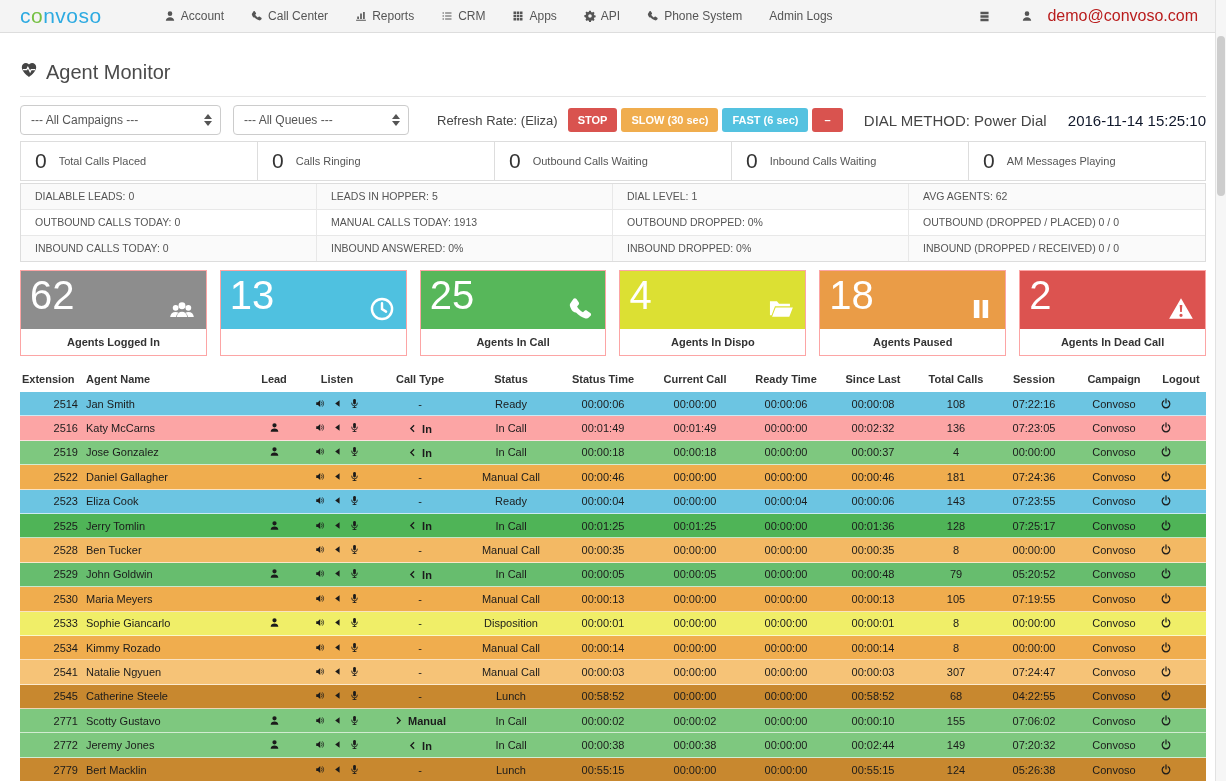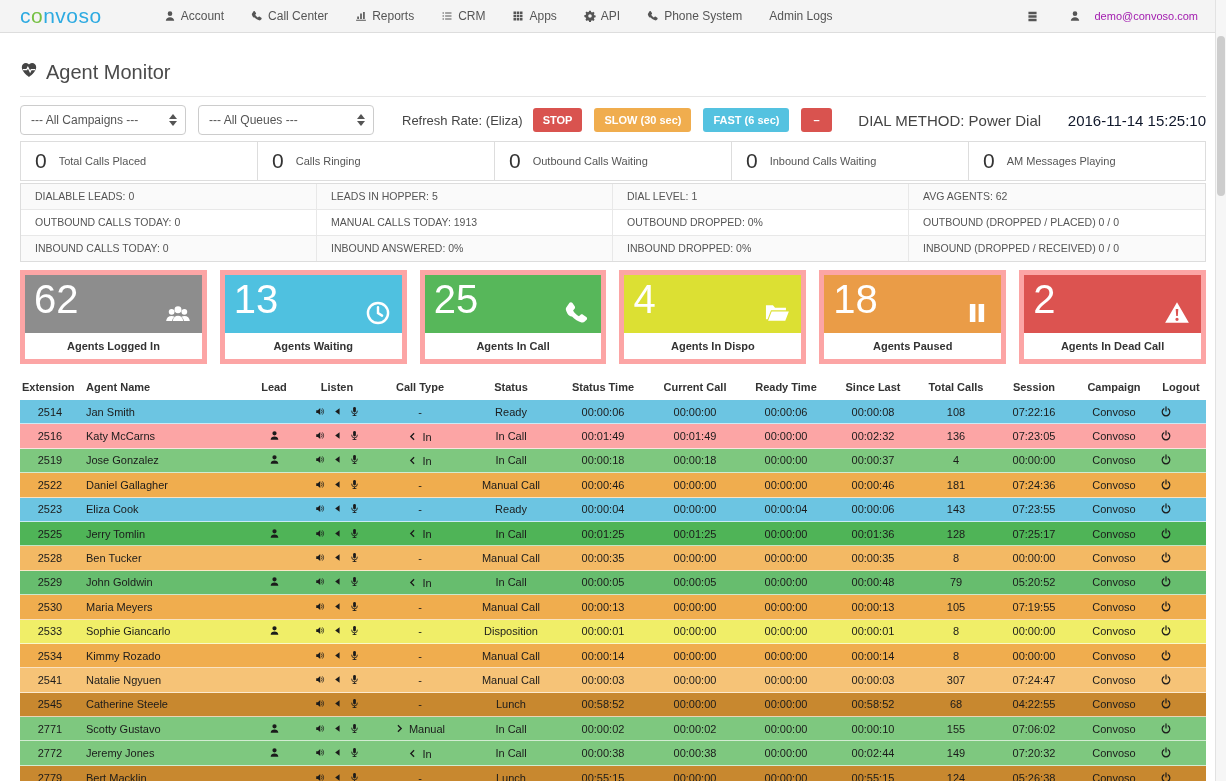--- a/index.html
+++ b/index.html
@@ -11,41 +11,41 @@
 
   
   .navbar{height:33px;background:#f4f4f4;border-bottom:1px solid #ddd;
     display:flex;align-items:center;padding:0 28px 0 20px;box-sizing:border-box}
   .logo{font-size:21px;letter-spacing:.5px;cursor:pointer;white-space:nowrap}
   .logo .lb{color:#2daae1}.logo .lg{color:#76c043}
   .nav-items{display:flex;gap:27px;margin-left:62px}
   .nav-item{display:flex;align-items:center;gap:5px;font-size:12px;color:#555;cursor:pointer;white-space:nowrap}
   .nav-ic{font-size:12px;color:#555}
   .nav-right{margin-left:auto;display:flex;align-items:center;gap:30px}
-  .nav-user{display:flex;align-items:center;gap:14px;font-size:11px;color:#a21caf;cursor:pointer}
+  .nav-user{display:flex;align-items:center;gap:14px;font-size:16px;color:#b91c1c;cursor:pointer}
 
   
   .page{padding:0 20px}
   .title-row{display:flex;gap:8px;margin-top:28px;height:27px}
   .title-ic{font-size:18px;color:#444}
   .page-title{font-size:20px;color:#4a4a4a}
   .divider{border-bottom:1px solid #e5e5e5;margin-top:8px}
 
   
   .controls{display:flex;align-items:center;margin-top:8px;height:30px}
   .select{height:30px;border:1px solid #ccc;border-radius:4px;background:#fff;
     display:flex;align-items:center;justify-content:space-between;padding:0 8px 0 10px;
     font-size:12px;color:#555;box-sizing:border-box;cursor:pointer}
-  .sel-campaigns{width:166px}.sel-queues{width:176px;margin-left:12px}
+  .sel-campaigns{width:201px}.sel-queues{width:176px;margin-left:12px}
   .caret{display:flex;flex-direction:column;align-items:center}
   .caret i{display:block;width:0;height:0;border:4px solid transparent}
   .caret i.up{border-bottom:5px solid #555;margin-bottom:2px}
   .caret i.dn{border-top:5px solid #555}
   .refresh-label{margin-left:28px;font-size:13px;color:#444;white-space:nowrap}
-  .btns{display:flex;gap:12px;margin-left:10px}
+  .btns{display:flex;gap:4px;margin-left:10px}
   .btn{font-size:11px;font-weight:700;color:#fff;padding:6px 10px;border-radius:3px;border:none;cursor:pointer;white-space:nowrap}
   .btn-stop{background:#d9534f}.btn-slow{background:#f0ad4e}.btn-fast{background:#54c2e0}.btn-min{background:#d9534f;padding:6px 12px}
   .dial{flex:1;text-align:center;font-size:15px;color:#444}
   .timestamp{font-size:15px;color:#0f172a;white-space:nowrap}
 
   
   .stats{display:flex;border:1px solid #ddd;margin-top:6px}
   .stat-cell{flex:1;display:flex;align-items:center;gap:12px;padding:7px 14px;border-right:1px solid #ddd;min-width:0}
   .stat-cell:last-child{border-right:none}
   .stat-value{font-size:21px;color:#333}
@@ -54,41 +54,41 @@
   
   .sumgrid{display:grid;grid-template-columns:repeat(4,1fr);border:1px solid #ddd;margin-top:2px}
   .sum-cell{padding:6px 14px;font-size:10.5px;line-height:13px;color:#555;background:#fff;
     border-right:1px solid #e8e8e8;border-bottom:1px solid #e8e8e8;white-space:nowrap}
   .sum-cell:nth-child(4n){border-right:none}
   .sum-cell:nth-child(n+9){border-bottom:none}
   .sum-cell:nth-child(-n+4),.sum-cell:nth-child(n+9){background:#fafafa}
 
   
   .cards{display:flex;gap:13px;margin-top:8px}
-  .card{flex:1;border:5px solid #fca5a5;cursor:pointer;background:#fff}
+  .card{flex:1;border:1px solid #fca5a5;cursor:pointer;background:#fff}
   .card-top{height:58px;position:relative;color:#fff}
   .card-value{position:absolute;top:2px;left:9px;font-size:40px;font-weight:300;line-height:1.1}
   .card-ic{position:absolute;right:11px;bottom:7px;font-size:26px}
   .card-label{height:26px;display:flex;align-items:center;justify-content:center;
     font-size:11px;font-weight:700;color:#333;background:#fff}
 
   
   .agent-table{margin-top:10px;--cols:62px 168px 48px 78px 88px 94px 90px 94px 88px 86px 80px 76px 84px 1fr}
   .thead{display:grid;grid-template-columns:var(--cols);font-size:11px;font-weight:700;color:#333;padding:7px 0}
   .th{padding:0 4px;text-align:center;white-space:nowrap}
   .th.c1{text-align:left;padding-left:2px}.th.c2{text-align:left}
   .tr{display:grid;grid-template-columns:var(--cols);align-items:center;height:24.4px;
     font-size:11px;color:#1b1b1b;border-bottom:1px solid rgba(255,255,255,.65);box-sizing:border-box}
   .td{padding:0 4px;text-align:center;white-space:nowrap;overflow:hidden}
-  .td.ext{text-align:center;padding-left:2px}
+  .td.ext{text-align:right;padding-left:2px}
   .td.name{text-align:left}
   .listen-icons{display:inline-flex;gap:6px;justify-content:center;align-items:center}
   .row-ic{font-size:11px;color:#1b1b1b;cursor:pointer;display:inline-block}
   .row-ic svg{display:inline-block;vertical-align:-1px}
-  .ct{display:inline-flex;align-items:center;gap:5px;font-weight:400}
+  .ct{display:inline-flex;align-items:center;gap:5px;font-weight:700}
   .ct .chev{font-size:9px}
   .logout-ic{font-size:12px;cursor:pointer}
 
   
   .scrollbar{position:absolute;top:0;right:0;width:10px;height:781px;background:#f6f6f6;border-left:1px solid #e2e2e2}
   .scroll-thumb{position:absolute;top:36px;left:1px;width:8px;height:160px;background:#cdcdcd;border-radius:4px;cursor:pointer}
 </style>
 </head>
 <body>
 
@@ -264,21 +264,20 @@
       <div class="card">
         <div class="card-top" style="background:#4fc1e0">
           <span class="card-value">13</span>
           <span class="ic card-ic">
             <svg viewBox="0 0 16 16">
               <circle cx="8" cy="8" r="6.2" fill="none" stroke="currentColor" stroke-width="1.5"></circle>
               <path d="M8 4.4V8l2.5 1.6" fill="none" stroke="currentColor" stroke-width="1.5" stroke-linecap="round"></path>
             </svg>
           </span>
         </div>
-        <div class="card-label">Agents Waiting</div>
       </div>
       <div class="card">
         <div class="card-top" style="background:#57b75a">
           <span class="card-value">25</span>
           <span class="ic card-ic">
             <svg viewBox="0 0 16 16">
               <path d="M3.4 1.7c.5-.5 1.4-.4 1.8.2l1.4 2c.3.5.3 1.1-.1 1.5l-.9 1c.6 1.3 2.3 3 3.6 3.6l1-.9c.4-.4 1-.4 1.5-.1l2 1.4c.6.4.7 1.3.2 1.8l-1.1 1.1c-.5.5-1.3.7-2 .5-2.1-.6-4.2-2-5.9-3.7C3.2 10.4 1.8 8.3 1.2 6.2c-.2-.7 0-1.5.5-2z"></path>
             </svg>
           </span>
         </div>

